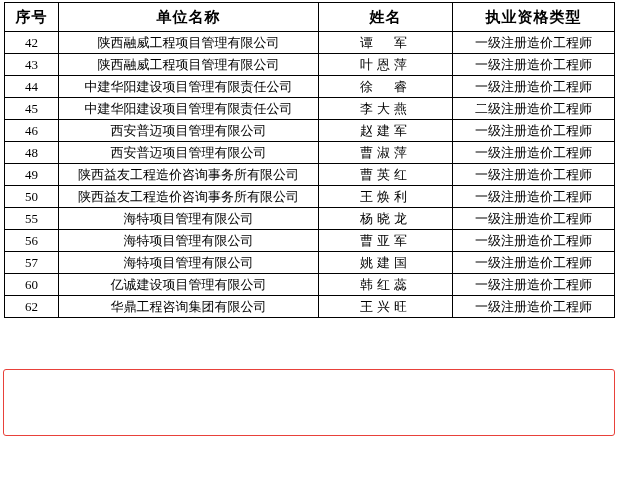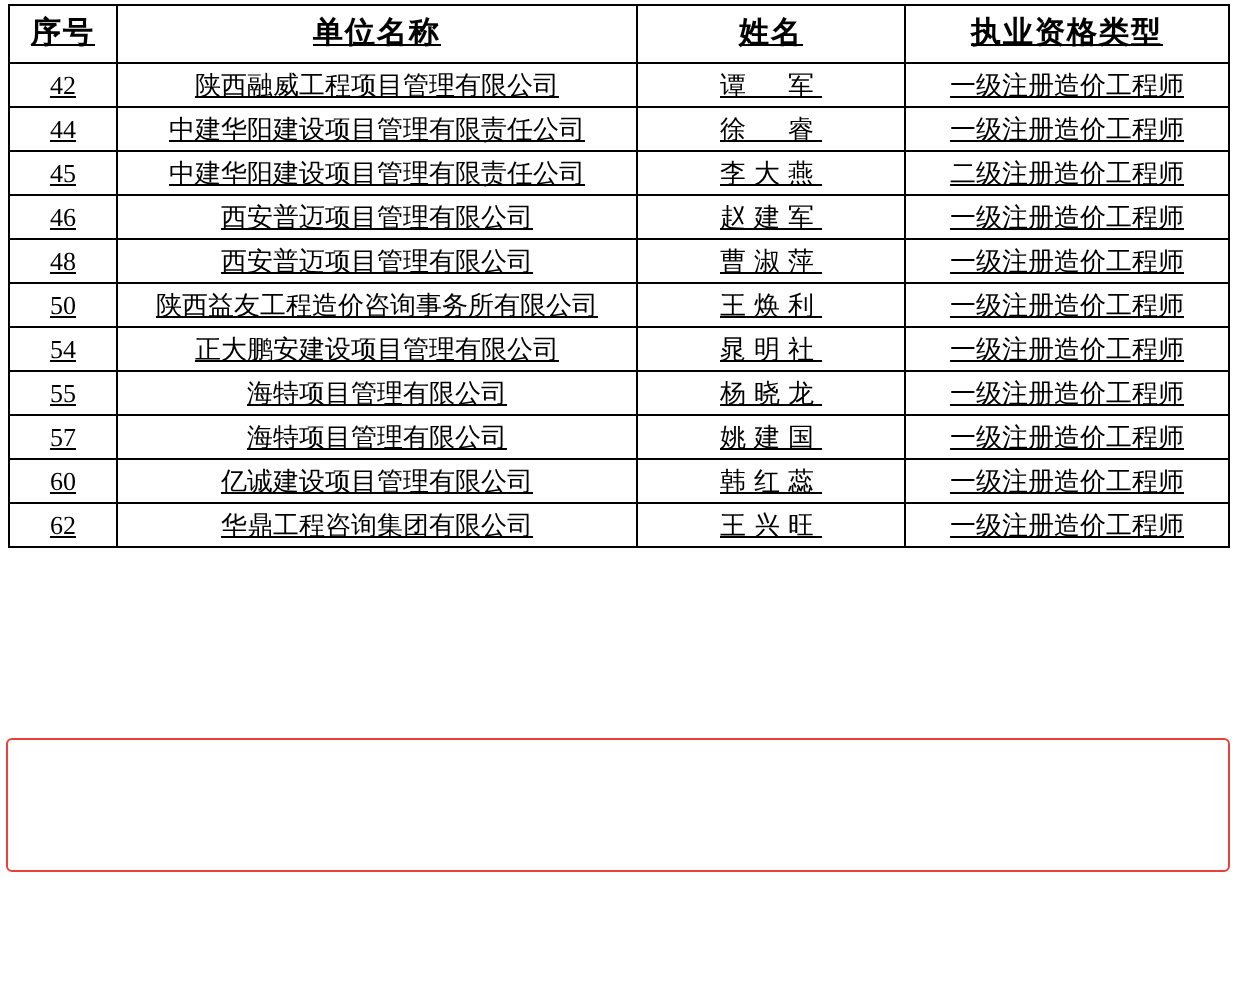--- a/index.html
+++ b/index.html
@@ -13,21 +13,20 @@
     font-family: "Liberation Serif", "DejaVu Serif", serif;
     color: #000000;
     overflow: hidden;
   }
   .sheet {
     width: 618px;
     height: 493px;
     position: relative;
     box-sizing: border-box;
     padding: 2px 8px 0 4px;
-    text-decoration: underline;
   }
   table.reg-table {
     border-collapse: collapse;
     width: 610px;
     table-layout: fixed;
     margin: 0;
   }
   table.reg-table th,
   table.reg-table td {
     border: 1px solid #000000;
@@ -89,20 +88,26 @@
       </tr>
     </thead>
     <tbody>
       <tr>
         <td class="idx">42</td>
         <td class="org">陕西融威工程项目管理有限公司</td>
         <td class="name">谭　军</td>
         <td class="type">一级注册造价工程师</td>
       </tr>
       <tr>
+        <td class="idx">43</td>
+        <td class="org">陕西融威工程项目管理有限公司</td>
+        <td class="name">叶恩萍</td>
+        <td class="type">一级注册造价工程师</td>
+      </tr>
+      <tr>
         <td class="idx">44</td>
         <td class="org">中建华阳建设项目管理有限责任公司</td>
         <td class="name">徐　睿</td>
         <td class="type">一级注册造价工程师</td>
       </tr>
       <tr>
         <td class="idx">45</td>
         <td class="org">中建华阳建设项目管理有限责任公司</td>
         <td class="name">李大燕</td>
         <td class="type">二级注册造价工程师</td>
@@ -113,35 +118,41 @@
         <td class="name">赵建军</td>
         <td class="type">一级注册造价工程师</td>
       </tr>
       <tr>
         <td class="idx">48</td>
         <td class="org">西安普迈项目管理有限公司</td>
         <td class="name">曹淑萍</td>
         <td class="type">一级注册造价工程师</td>
       </tr>
       <tr>
+        <td class="idx">49</td>
+        <td class="org">陕西益友工程造价咨询事务所有限公司</td>
+        <td class="name">曹英红</td>
+        <td class="type">一级注册造价工程师</td>
+      </tr>
+      <tr>
         <td class="idx">50</td>
         <td class="org">陕西益友工程造价咨询事务所有限公司</td>
         <td class="name">王焕利</td>
         <td class="type">一级注册造价工程师</td>
       </tr>
       <tr>
-        <td class="idx">54</td>
-        <td class="org">正大鹏安建设项目管理有限公司</td>
-        <td class="name">晁明社</td>
+        <td class="idx">55</td>
+        <td class="org">海特项目管理有限公司</td>
+        <td class="name">杨晓龙</td>
         <td class="type">一级注册造价工程师</td>
       </tr>
       <tr>
-        <td class="idx">55</td>
+        <td class="idx">56</td>
         <td class="org">海特项目管理有限公司</td>
-        <td class="name">杨晓龙</td>
+        <td class="name">曹亚军</td>
         <td class="type">一级注册造价工程师</td>
       </tr>
       <tr>
         <td class="idx">57</td>
         <td class="org">海特项目管理有限公司</td>
         <td class="name">姚建国</td>
         <td class="type">一级注册造价工程师</td>
       </tr>
       <tr>
         <td class="idx">60</td>

